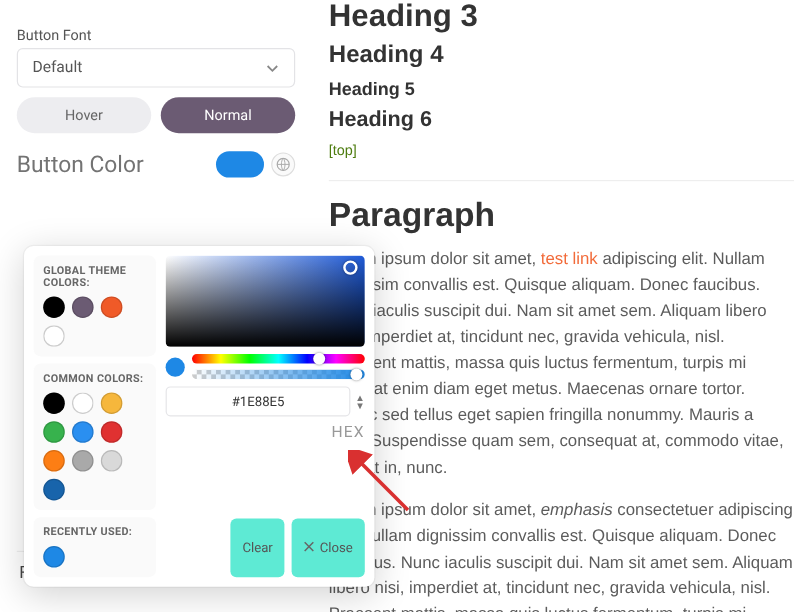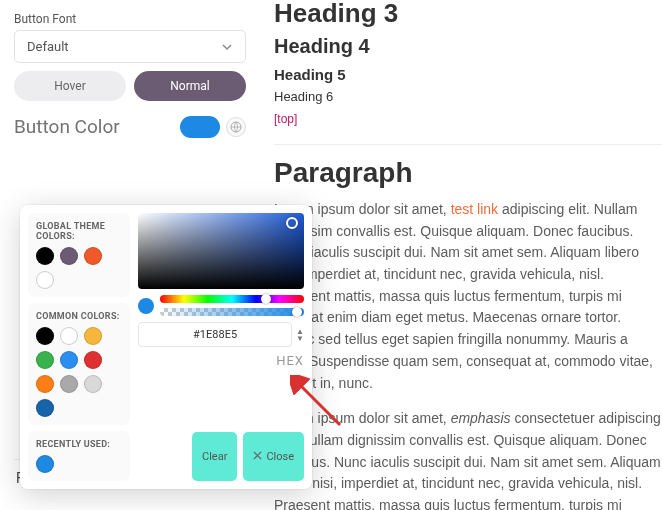--- a/index.html
+++ b/index.html
@@ -1,19 +1,19 @@
 <!DOCTYPE html>
 <html><head>
 <meta charset="utf-8">
 <style>
   * { box-sizing: border-box; margin: 0; padding: 0; }
   html, body { width: 662px; height: 510px; overflow: hidden; font-family: -apple-system, "Segoe UI", Roboto, sans-serif; font-size: 13px; color: #3a3a3a; background:#fff; }
   .app { display:flex; height:100%; }
   .sidebar { width: 260px; min-width:260px; padding: 0 14px; position:relative; }
-  .sidebar-content { padding-top:6px; }
+  .sidebar-content { padding-top:16px; }
   .field-label { font-size:12px; color:#555; margin-top:6px; margin-bottom:4px; }
   .select { display:flex; align-items:center; justify-content:space-between; border:1px solid #e3e3e6; border-radius:5px; padding:8px 12px; color:#555; background:#fff; cursor:pointer; }
   .chev-down svg { width:12px; height:12px; display:block; }
   .seg { display:flex; gap:8px; margin-top:8px; }
   .pill { flex:1; text-align:center; padding:8px 0; border-radius:18px; font-size:12px; cursor:pointer; }
   .pill.active { background:#6b5b73; color:#fff; }
   .pill.inactive { background:#ededf0; color:#666; }
   .row-bg { display:flex; align-items:center; margin-top:12px; }
   .row-bg .lbl { flex:0 0 76px; font-size:12px; color:#555; line-height:1.2; }
   .bg-pills { display:flex; gap:6px; flex:1; }
@@ -59,22 +59,22 @@
   .hex-arrows { display:flex; flex-direction:column; justify-content:center; color:#777; line-height:7px; font-size:8px; cursor:pointer;}
   .hex-lbl { font-size:13px; color:#999; text-align:right; letter-spacing:1px; }
   .pop-btns { display:flex; gap:6px; justify-content:flex-end; margin-top:auto;}
   .btn-sm { background:#5eead4; border-radius:5px; padding:18px 10px; font-size:11px; color:#555; cursor:pointer; display:flex; align-items:center; gap:4px;}
   .btn-sm svg{ width:9px; height:9px;}
   
   .preview { flex:1; padding: 0 0 0 14px; font-family: "Segoe UI", sans-serif; color:#333; overflow:hidden;}
   .preview h3{font-size:26px; font-weight:700; margin-top:-2px;}
   .preview .h4{font-size:20px; font-weight:700; margin-top:6px;}
   .preview .h5{font-size:15px; font-weight:700; margin-top:8px;}
-  .preview .h6{font-size:13px; font-weight:400; margin-top:6px;}
-  .top-link{ color:#be185d; font-size:12px; margin-top:8px;}
+  .preview .h6{font-size:18px; font-weight:700; margin-top:6px;}
+  .top-link{ color:#4d7c0f; font-size:12px; margin-top:8px;}
   .hr{ border:none; border-top:1px solid #eee; margin:18px 0 12px;}
   .para-h{ font-size:28px; font-weight:700; margin-bottom:10px;}
   .para{ font-size:14px; line-height:1.55; color:#5c5c5c; margin-bottom:14px;}
   .para a{ color:#f26b3a; text-decoration:none;}
   .para em{ font-style:italic;}
   
   .anno { position:absolute; left:290px; top:375px; pointer-events:none; z-index:6;}
 </style>
 </head>
 <body>

